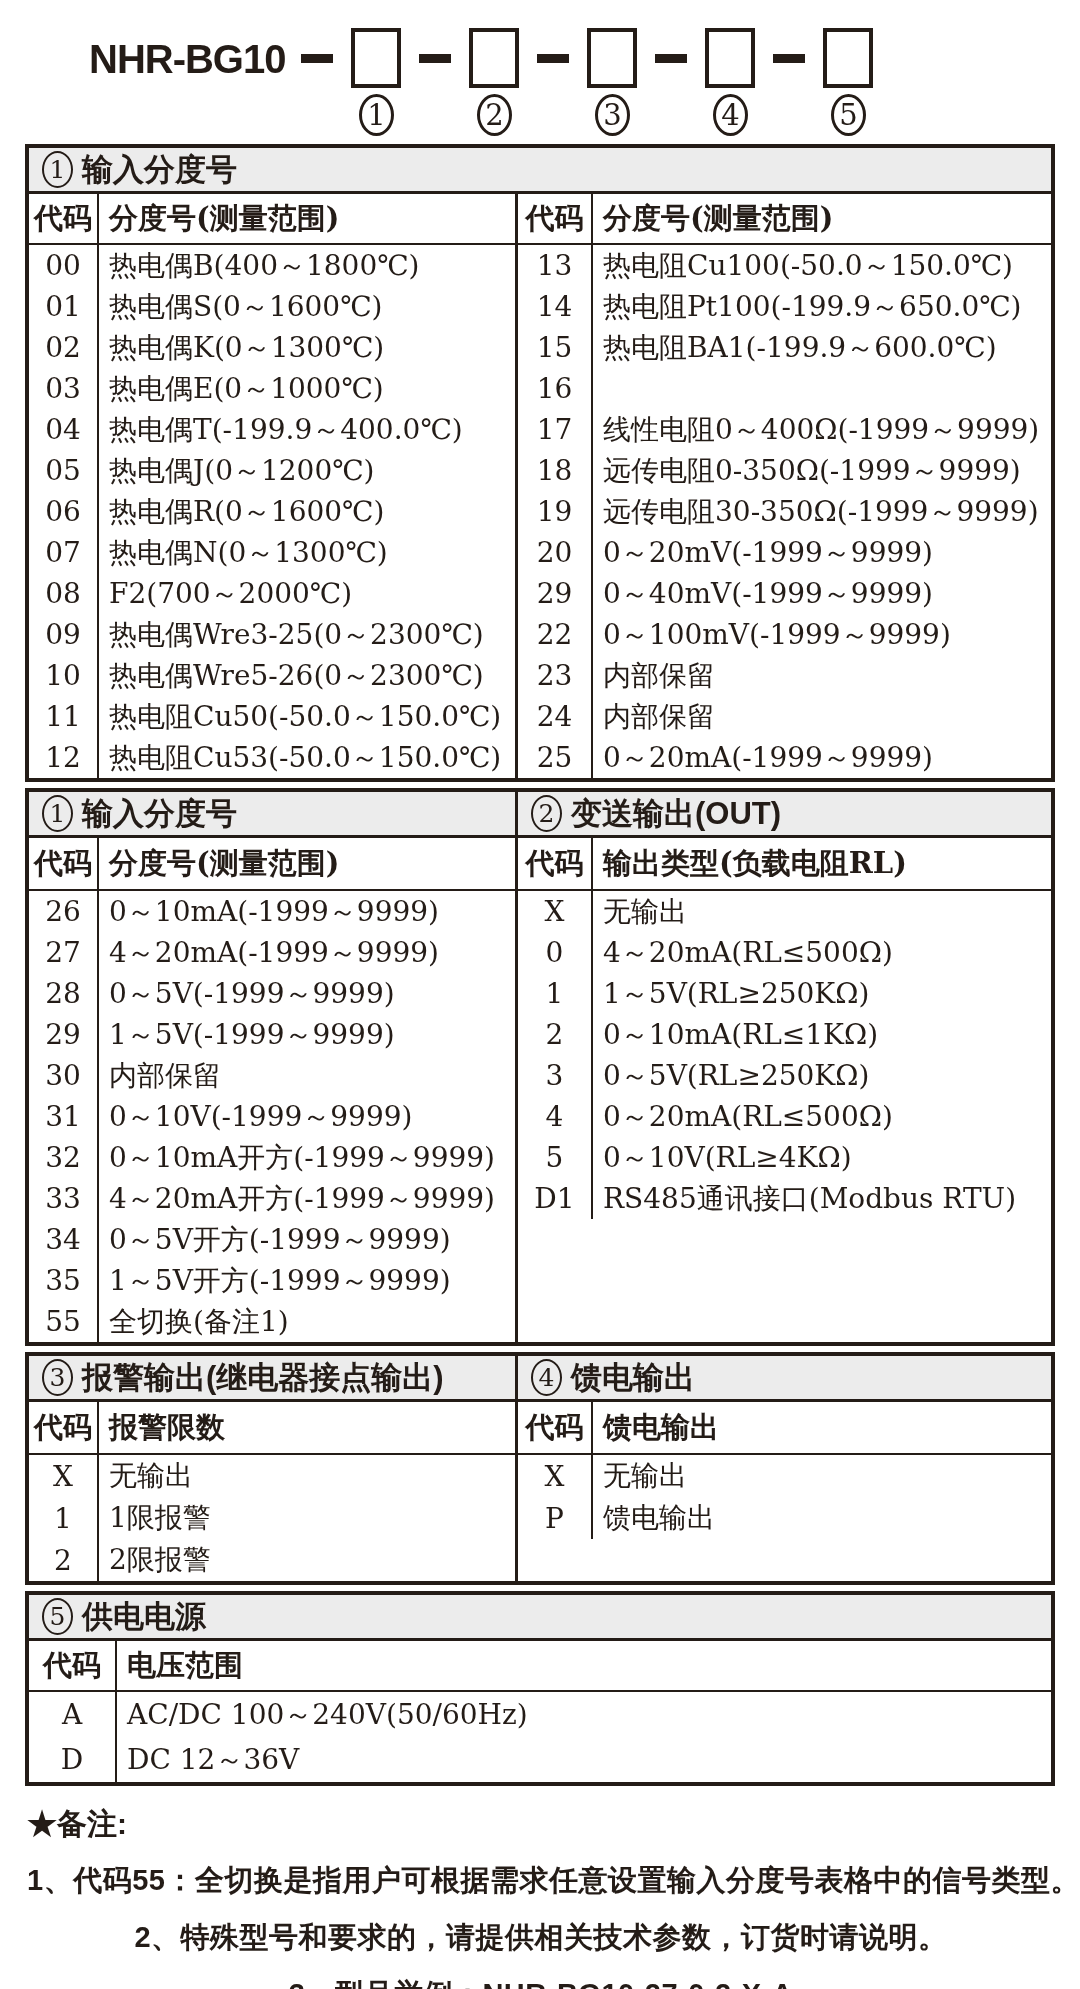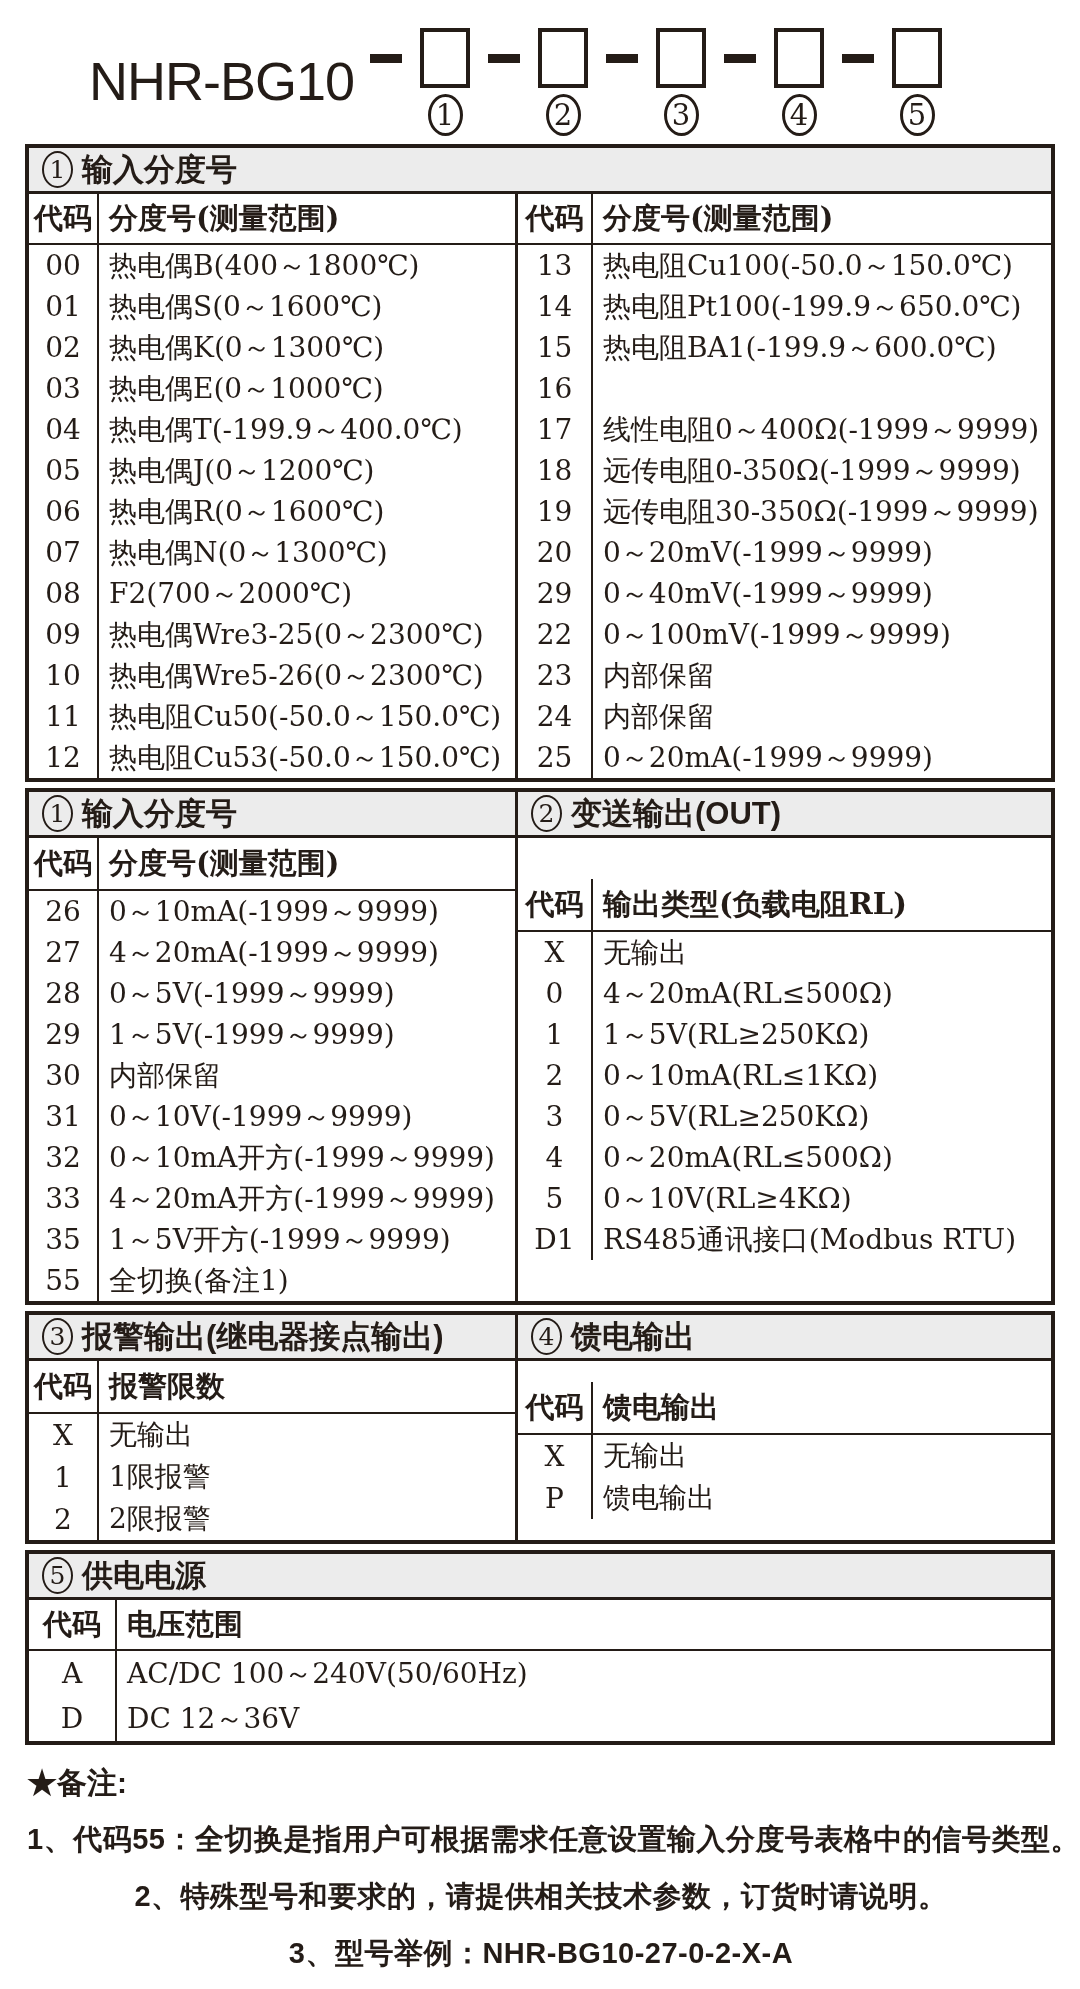--- a/index.html
+++ b/index.html
@@ -5,21 +5,21 @@
   html,body { margin:0; padding:0; background:#ffffff; }
   .page {
     position:relative; width:1080px; height:1989px; background:#ffffff;
     color:#241c17; font-family:"Liberation Sans", sans-serif; overflow:hidden;
     box-sizing:border-box; padding:26px 25px 0 25px;
   }
 
   
   .model-line { display:flex; align-items:flex-start; padding-left:64px; height:118px; }
   .model-title {
-    font-size:54px; font-weight:normal; letter-spacing:-1px; margin-top:24px;
+    font-size:40px; font-weight:bold; letter-spacing:-1px; margin-top:11px;
     font-family:"Liberation Sans", sans-serif; white-space:nowrap;
   }
   .seg { display:flex; align-items:flex-start; }
   .seg-dash { width:32px; height:9px; background:#241c17; margin:28px 16px 0 16px; flex:none; }
   .seg-col { display:flex; flex-direction:column; align-items:center; width:54px; flex:none; }
   .seg-box { width:50px; height:60px; border:4px solid #241c17; box-sizing:border-box; margin-top:2px; background:#fff; }
   .seg-circle {
     margin-top:6px; width:35px; height:42px; border:3px solid #241c17; border-radius:50%;
     display:flex; align-items:center; justify-content:center; box-sizing:border-box;
     font-family:"DejaVu Serif", serif; font-size:29px;
@@ -31,21 +31,21 @@
   .t-cell { display:flex; align-items:center; gap:9px; padding-left:13px; height:43px; font-size:31px; font-weight:bold; box-sizing:border-box; }
   .t-cell.left-t { width:489px; border-right:3px solid #241c17; flex:none; }
   .t-cell.right-t { flex:1; }
   .t-cell.full { flex:1; }
   .circ {
     width:31px; height:37px; border:2.5px solid #241c17; border-radius:50%;
     display:inline-flex; align-items:center; justify-content:center; box-sizing:border-box;
     font-family:"DejaVu Serif", serif; font-size:25px; font-weight:normal; flex:none; background:transparent;
   }
 
-  .sec-body { display:flex; align-items:center; }
+  .sec-body { display:flex; align-items:flex-start; }
   .half { display:flex; flex-direction:column; }
   .half.left-h { width:489px; border-right:3px solid #241c17; box-sizing:border-box; flex:none; }
   .half.right-h { flex:1; }
 
   .row { display:flex; flex:none; font-family:"DejaVu Serif", serif; font-size:28px; }
   .row.head { border-bottom:2.5px solid #241c17; font-weight:bold; font-size:29px; }
   .row.filler { flex:1; min-height:0; }
   .cell { display:flex; align-items:center; box-sizing:border-box; }
   .cell.code { justify-content:center; border-right:2.5px solid #241c17; flex:none; }
   .cell.desc { padding-left:10px; flex:1; white-space:nowrap; overflow:hidden; }
@@ -322,20 +322,24 @@
           <div class="row">
             <div class="cell code">32</div>
             <div class="cell desc">0～10mA开方(-1999～9999)</div>
           </div>
 
           <div class="row">
             <div class="cell code">33</div>
             <div class="cell desc">4～20mA开方(-1999～9999)</div>
           </div>
 
+          <div class="row">
+            <div class="cell code">34</div>
+            <div class="cell desc">0～5V开方(-1999～9999)</div>
+          </div>
 
           <div class="row">
             <div class="cell code">35</div>
             <div class="cell desc">1～5V开方(-1999～9999)</div>
           </div>
 
           <div class="row">
             <div class="cell code">55</div>
             <div class="cell desc">全切换(备注1)</div>
           </div>

